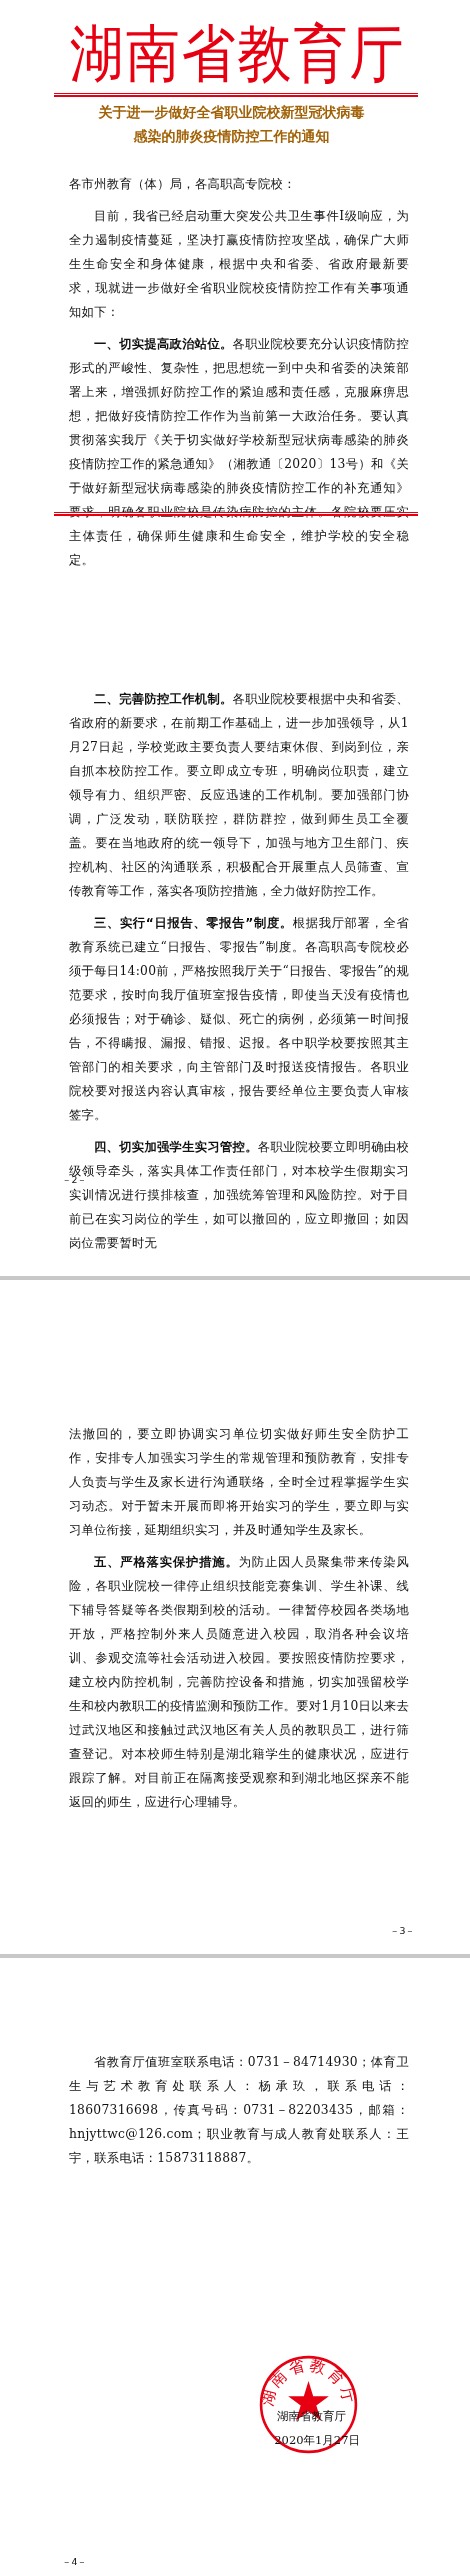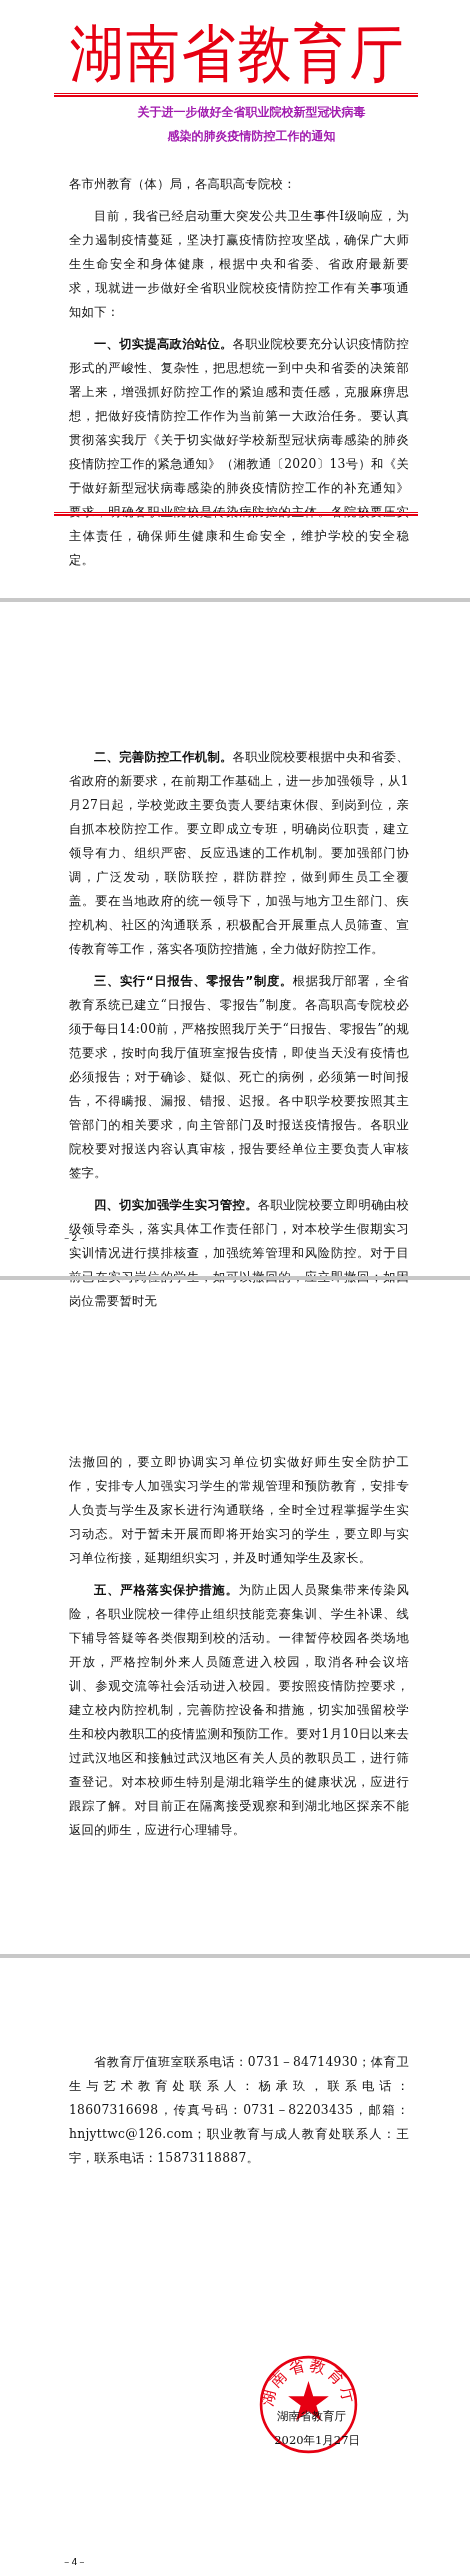--- a/index.html
+++ b/index.html
@@ -31,27 +31,27 @@
       display: inline-block;
     }
     .red-rule {
       position: absolute; left: 54px; width: 364px;
     }
     .red-rule .thin { height: 1px; background: #e60012; }
     .red-rule .gap { height: 1px; background: #fff; }
     .red-rule .thick { height: 2.1px; background: #e60012; }
 
     .doc-title {
-      position: absolute; left: 84px; width: 335px; top: 100px;
+      position: absolute; left: 64px; width: 335px; top: 100px;
       text-align: center;
       font-family: "DejaVu Serif", "Liberation Serif", serif;
       font-weight: bold;
-      font-size: 12px;
+      font-size: 14px;
       line-height: 24px;
-      color: #a21caf;
+      color: #a16207;
     }
     .text-block {
       position: absolute; left: 61px; width: 356px;
       font-size: 12.3px;
       line-height: 24px;
       letter-spacing: 0.3px;
       text-align: justify;
       text-justify: inter-character;
     }
     .text-block p { margin: 8px; }
@@ -107,32 +107,32 @@
 
   <div class="red-rule" style="top:512px;">
     <div class="thin"></div>
       <div class="gap"></div>
       <div class="thick"></div>
   </div>
 </div>
 
 <div class="page-break" style="top:598px;"></div>
 
-<div class="page" style="top:635px; height:718px;">
+<div class="page" style="top:577px; height:718px;">
   <div class="text-block" style="top:102px;">
     <p class="indent"><span class="heading">二、完善防控工作机制。</span><span>各职业院校要根据中央和省委、省政府的新要求，在前期工作基础上，进一步加强领导，从1月27日起，学校党政主要负责人要结束休假、到岗到位，亲自抓本校防控工作。要立即成立专班，明确岗位职责，建立领导有力、组织严密、反应迅速的工作机制。要加强部门协调，广泛发动，联防联控，群防群控，做到师生员工全覆盖。要在当地政府的统一领导下，加强与地方卫生部门、疾控机构、社区的沟通联系，积极配合开展重点人员筛查、宣传教育等工作，落实各项防控措施，全力做好防控工作。</span></p>
     <p class="indent"><span class="heading">三、实行“日报告、零报告”制度。</span><span>根据我厅部署，全省教育系统已建立“日报告、零报告”制度。各高职高专院校必须于每日14:00前，严格按照我厅关于“日报告、零报告”的规范要求，按时向我厅值班室报告疫情，即使当天没有疫情也必须报告；对于确诊、疑似、死亡的病例，必须第一时间报告，不得瞒报、漏报、错报、迟报。各中职学校要按照其主管部门的相关要求，向主管部门及时报送疫情报告。各职业院校要对报送内容认真审核，报告要经单位主要负责人审核签字。</span></p>
     <p class="indent"><span class="heading">四、切实加强学生实习管控。</span><span>各职业院校要立即明确由校级领导牵头，落实具体工作责任部门，对本校学生假期实习实训情况进行摸排核查，加强统筹管理和风险防控。对于目前已在实习岗位的学生，如可以撤回的，应立即撤回；如因岗位需要暂时无</span></p>
   </div>
   <div class="page-num" style="left:62px; top:597px;">－2－</div>
 </div>
 
 <div class="page-break" style="top:1276px;"></div>
 
-<div class="page" style="top:1356px; height:484px;">
+<div class="page" style="top:1328px; height:484px;">
   <div class="text-block" style="top:86px;">
     <p>法撤回的，要立即协调实习单位切实做好师生安全防护工作，安排专人加强实习学生的常规管理和预防教育，安排专人负责与学生及家长进行沟通联络，全时全过程掌握学生实习动态。对于暂未开展而即将开始实习的学生，要立即与实习单位衔接，延期组织实习，并及时通知学生及家长。</p>
     <p class="indent"><span class="heading">五、严格落实保护措施。</span><span>为防止因人员聚集带来传染风险，各职业院校一律停止组织技能竞赛集训、学生补课、线下辅导答疑等各类假期到校的活动。一律暂停校园各类场地开放，严格控制外来人员随意进入校园，取消各种会议培训、参观交流等社会活动进入校园。要按照疫情防控要求，建立校内防控机制，完善防控设备和措施，切实加强留校学生和校内教职工的疫情监测和预防工作。要对1月10日以来去过武汉地区和接触过武汉地区有关人员的教职员工，进行筛查登记。对本校师生特别是湖北籍学生的健康状况，应进行跟踪了解。对目前正在隔离接受观察和到湖北地区探亲不能返回的师生，应进行心理辅导。</span></p>
   </div>
   <div class="page-num" style="left:390px; top:597px;">－3－</div>
 </div>
 
 <div class="page-break" style="top:1954px;"></div>
 
 <div class="page" style="top:1958px; height:618px;">

